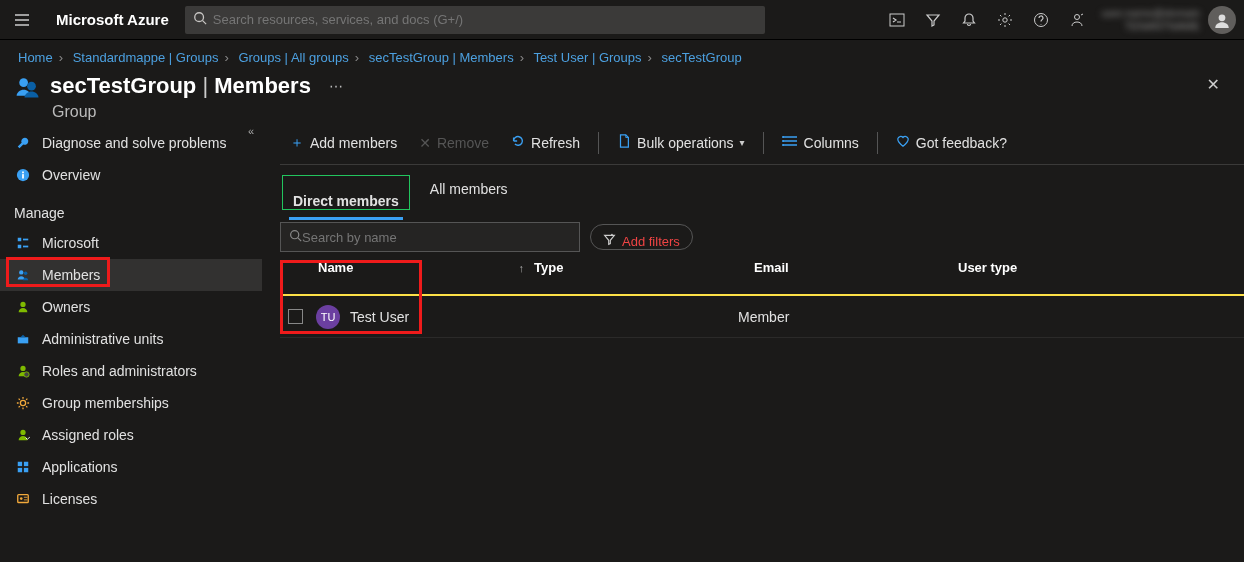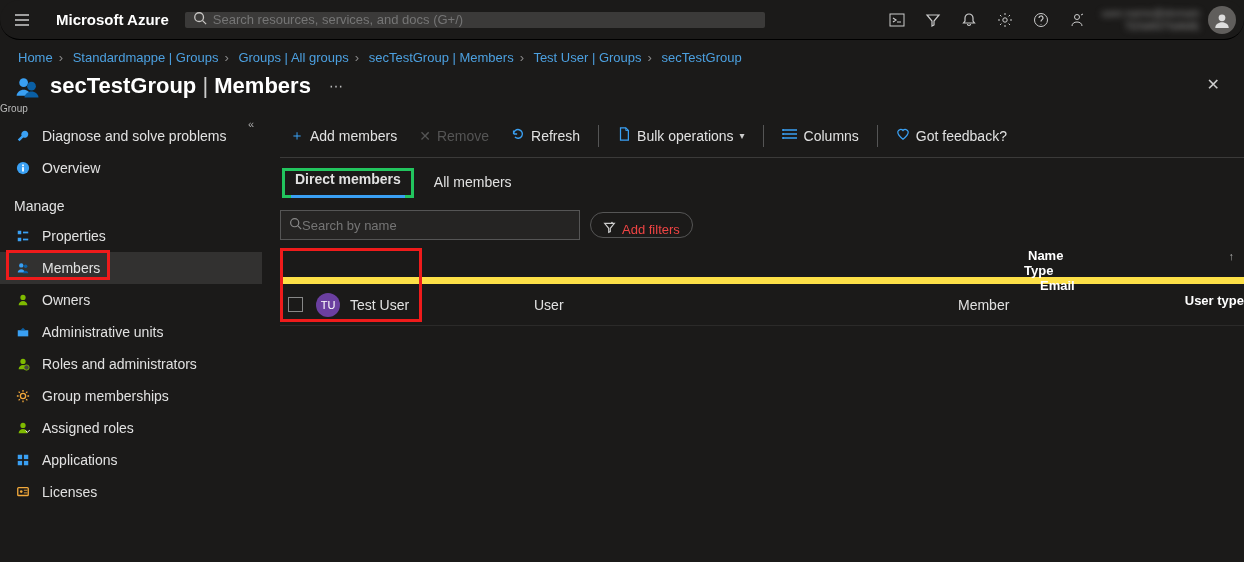--- a/index.html
+++ b/index.html
@@ -13,27 +13,26 @@
   overflow: hidden;
 }
 
 .topbar {
   height: 40px;
   background: #1b1a19;
   display: flex;
   align-items: center;
   padding: 0 8px;
   border-bottom: 1px solid #000;
-  border-radius: 20px;
 }
 .hamburger { width: 28px; display:flex; justify-content:center; cursor:pointer; color:#ccc; font-size:16px; }
 .brand { font-size: 15px; font-weight: 600; color: #fff; margin-left: 20px; margin-right: 16px; white-space: nowrap; }
 .search-wrap {
   flex: 0 0 580px;
-  height: 16px;
+  height: 28px;
   background: #3b3a39;
   border-radius: 2px;
   display: flex;
   align-items: center;
   padding: 0 8px;
   color: #c8c6c4;
 }
 .search-wrap input {
   background: transparent; border: none; outline: none;
   color: #c8c6c4; font-size: 13px; width: 100%; margin-left: 6px;
@@ -62,21 +61,21 @@
 
 .page-header {
   display:flex; align-items:center; padding: 2px 18px 4px 14px;
   position:relative;
 }
 .group-icon {
   width: 28px; height:28px; margin-right:8px; margin-top:2px;
 }
 .page-title { font-size: 22px; font-weight: 600; color: #fff; }
 .page-title .pipe { font-weight: 400; color: #ccc; }
-.page-subtitle { font-size: 10px; color: #bbb; margin-top:-2px; }
+.page-subtitle { font-size: 16px; color: #bbb; margin-left: 52px; margin-top:-2px; }
 .page-header .dots { margin-left:18px; color:#bbb; font-size:14px; letter-spacing:2px; cursor:pointer; }
 .page-close { position:absolute; right:24px; top:6px; color:#ccc; font-size:16px; cursor:pointer; }
 
 .content { display:flex; height: calc(562px - 40px - 28px - 52px); }
 .sidebar {
   width: 262px; padding: 6px 0 0 0; position:relative;
   border-right: none;
 }
 .collapse-chevrons {
   position:absolute; top:4px; right:8px; color:#aaa; font-size:11px; cursor:pointer;
@@ -101,36 +100,36 @@
   font-size:14px; color:#e1e1e1; cursor:pointer; gap:6px;
 }
 .tbtn.disabled { color:#555; cursor:default; }
 .tbtn .ticon2 { color:#3aa0f3; font-size:14px; }
 .tbtn.disabled .ticon2 { color:#555; }
 .tb-sep { width:1px; height:22px; background:#555; margin: 0 6px; }
 
 .tabs { display:flex; margin-top:10px; gap: 16px; padding: 0 2px; }
 .tab { font-size:14px; padding: 6px 4px 8px 4px; cursor:pointer; color:#e1e1e1; }
 .tab.active { border-bottom: 3px solid #3aa0f3; font-weight:600; }
-.tabbox { border: 3px solid #22c55e; padding: 0 6px 0 6px; }
+.tabbox { border: 1px solid #22c55e; padding: 17px 6px 0 6px; }
 
 .filter-row { display:flex; align-items:center; gap:10px; margin-top:12px; }
 .search-name {
   width: 300px; height: 30px; background:#252423; border:1px solid #555;
   display:flex; align-items:center; padding:0 8px; color:#888;
 }
 .search-name input { background:transparent; border:none; outline:none; color:#e1e1e1; flex:1; margin-left:0; font-size:13px;}
 .add-filters {
   height:26px; border:1px solid #555; border-radius:16px; padding:0 12px;
   display:flex; align-items:flex-end; gap:6px; font-size:13px; color:#ef4444; cursor:pointer;
 }
 
 .table-head {
-  display:flex; align-items:flex-end; height:36px;
-  border-bottom: 7px solid #fde047; margin-top:8px; font-size:13px; color:#fff; font-weight:600;flex-direction:column;
+  display:flex; align-items:flex-start; height:36px;
+  border-bottom: 2px solid #fde047; margin-top:8px; font-size:13px; color:#fff; font-weight:600;
 }
 .col-check { width:34px; padding-left:8px;}
 .col-name { width:220px; padding-left: 0; display:flex; align-items:center; }
 .col-type { width:220px; }
 .col-email { width:204px; }
 .col-usertype { flex:1; }
 .sort-arrow { margin-left:auto; margin-right:10px; color:#aaa; font-size:11px;}
 .table-row {
   display:flex; align-items:center; height:42px; font-size:14px; color:#e1e1e1;
   border-bottom: 1px solid #2b2a29;
@@ -270,21 +269,21 @@
 
     <div class="side-item">
       <span class="sicon c-blue">
         <svg width="14" height="14" viewBox="0 0 16 16">
             <rect x="2" y="2" width="4" height="4" fill="#3aa0f3"></rect>
             <rect x="2" y="10" width="4" height="4" fill="#3aa0f3"></rect>
             <rect x="8" y="3" width="6" height="2" fill="#3aa0f3"></rect>
             <rect x="8" y="11" width="6" height="2" fill="#3aa0f3"></rect>
           </svg>
       </span>
-      <span>Properties</span>
+      <span>Microsoft</span>
     </div>
 
     <div style="position:relative;">
       <div class="red-box" style="position:absolute; left:6px; top:-2px; width:104px; height:30px; pointer-events:none;"></div>
       <div class="side-item selected">
         <span class="sicon c-blue">
           <svg width="14" height="14" viewBox="0 0 16 16">
               <circle cx="6" cy="5" r="2.5" fill="#3aa0f3"></circle>
               <circle cx="11" cy="6" r="2" fill="#0a5fa5"></circle>
               <path d="M2 13c0-2 2-3.5 4-3.5s4 1.5 4 3.5" fill="#3aa0f3"></path>
@@ -468,20 +467,19 @@
       </div>
 
       <div class="table-row">
         <div class="col-check">
             <div class="checkbox"></div>
           </div>
         <div class="col-name" style="display:flex;align-items:center;">
           <div class="row-avatar">TU</div>
           <span>Test User</span>
         </div>
-        <div class="col-type">User</div>
         <div class="col-email"></div>
         <div class="col-usertype">Member</div>
       </div>
     </div>
 
   </div>
 </div>
 
 </body></html>

